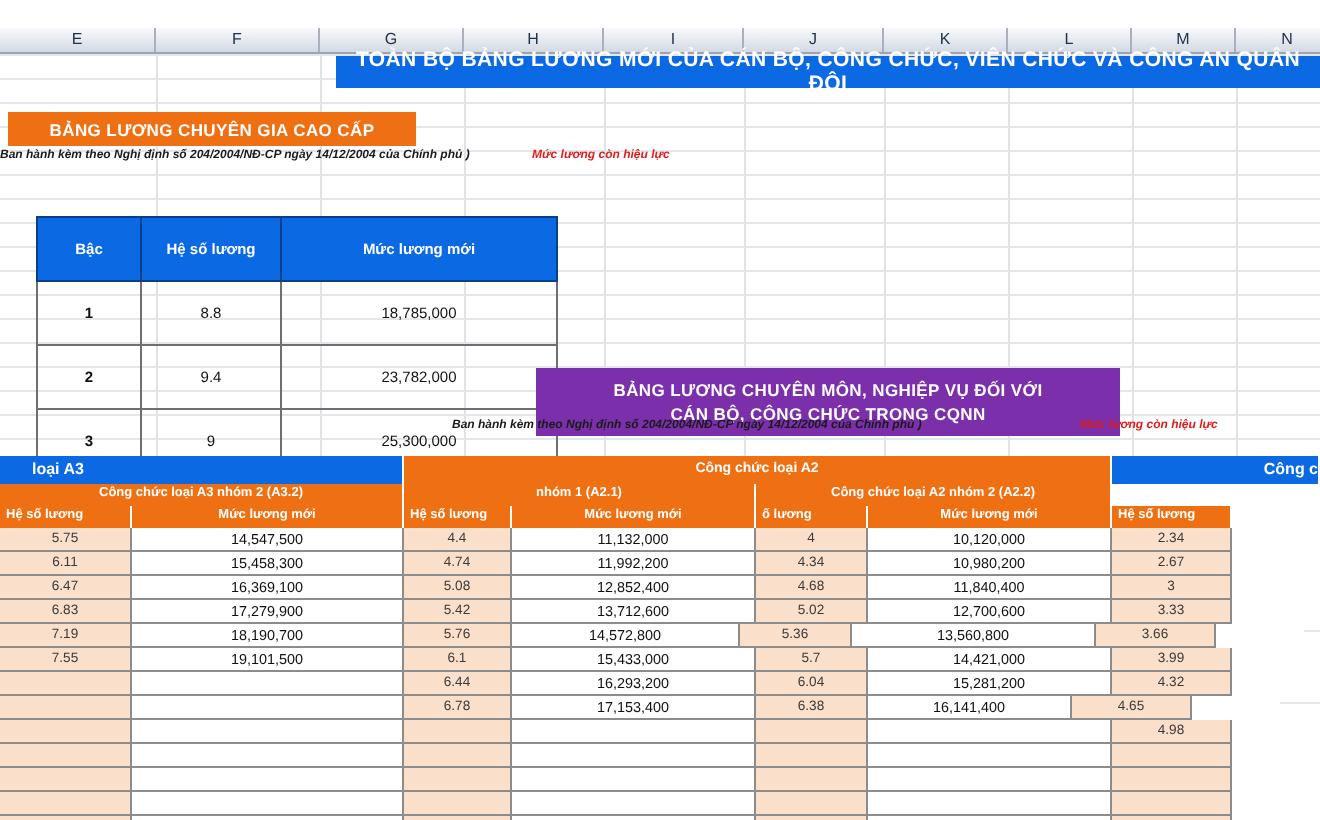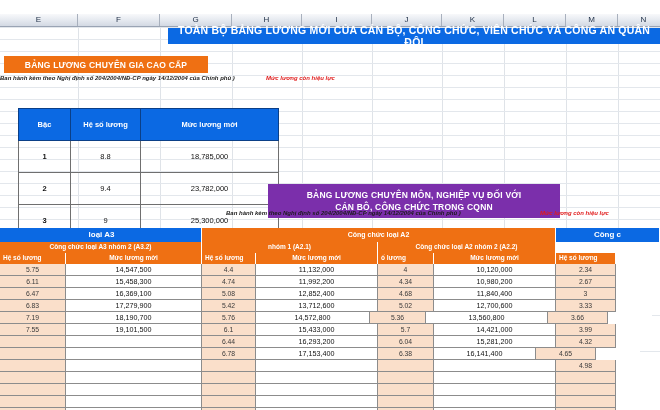--- a/index.html
+++ b/index.html
@@ -62,21 +62,21 @@
   }
   .tbl td.b{font-weight:bold;}
 
   
   .matrix{position:absolute;left:0;top:228px;width:660px;}
   .mrow{display:flex;width:660px;box-sizing:border-box;}
   .cell{box-sizing:border-box;overflow:hidden;white-space:nowrap;}
 
   .h-blue{
     background:#0b69e3;color:#fff;font-weight:bold;
-    font-size:8px;line-height:14px;text-align:center;
+    font-size:8px;line-height:14px;text-align:right;
     border-right:1px solid #ffffff;
   }
   .h-orange{
     background:#ef7013;color:#fff;font-weight:bold;
     font-size:7px;line-height:11px;text-align:center;
     border-right:1px solid #ffffff;
   }
   .h-sub{
     background:#ef7013;color:#fff;font-weight:bold;
     font-size:6.5px;line-height:10px;text-align:center;
@@ -197,21 +197,21 @@
     <div>BẢNG LƯƠNG CHUYÊN MÔN, NGHIỆP VỤ ĐỐI VỚI</div>
     <div>CÁN BỘ, CÔNG CHỨC TRONG CQNN</div>
   </div>
 
   <div class="note" style="left:226px;top:210px;">Ban hành kèm theo Nghị định số 204/2004/NĐ-CP ngày 14/12/2004 của Chính phủ )</div>
   <div class="note note-red" style="left:540px;top:210px;">Mức lương còn hiệu lực</div>
 
   <div class="matrix">
 
     <div class="mrow" style="height:14px;">
-      <div class="cell h-blue" style="width:202px;text-align:center;padding-left:2px;">loại A3</div>
+      <div class="cell h-blue" style="width:202px;text-align:left;padding-left:16px;">loại A3</div>
       <div class="cell h-orange" style="width:354px;line-height:14px;">Công chức loại A2</div>
       <div class="cell h-blue" style="width:104px;">Công c</div>
     </div>
 
     <div class="mrow" style="height:11px;">
       <div class="cell h-sub" style="width:202px;">Công chức loại A3 nhóm 2 (A3.2)</div>
       <div class="cell h-sub" style="width:176px;">nhóm 1 (A2.1)</div>
       <div class="cell h-sub" style="width:178px;">Công chức loại A2 nhóm 2 (A2.2)</div>
       <div class="cell pad" style="width:104px;"></div>
     </div>

